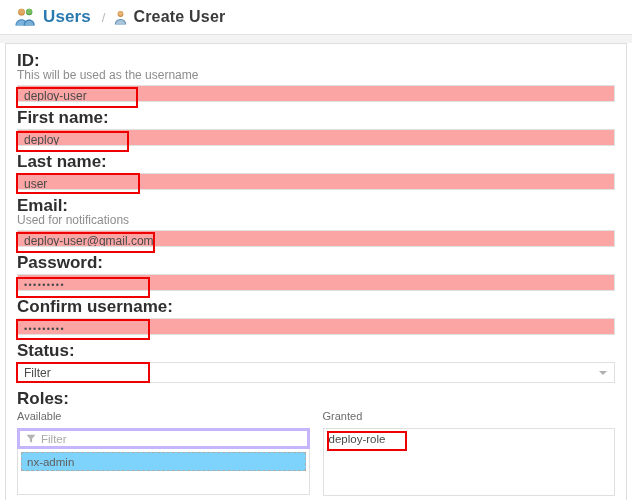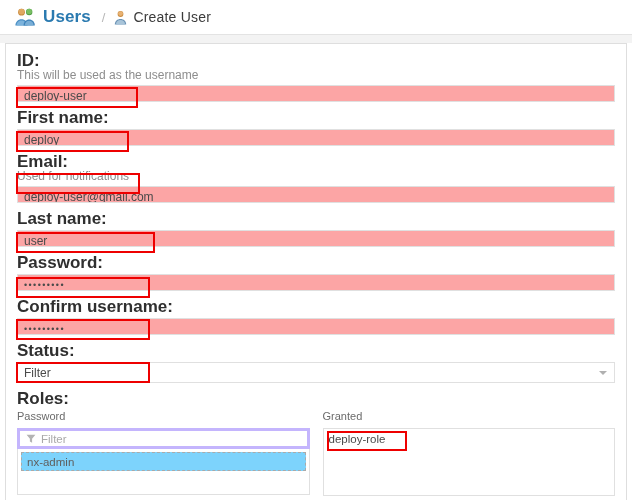--- a/index.html
+++ b/index.html
@@ -39,22 +39,22 @@
     color: #2a7ab0;
     margin-left: 7px;
     letter-spacing: .1px;
   }
   .crumb-sep {
     color: #b8b8b8;
     font-size: 13px;
     margin: 0 9px 0 11px;
   }
   .crumb-create-label {
-    font-size: 14px;
-    font-weight: normal;
+    font-size: 16px;
+    font-weight: bold;
     color: #3b3b3b;
     margin-left: 6px;
     letter-spacing: .2px;
   }
 
   .header-rule {
     height: 1px;
     background: #e3e3e3;
   }
   .header-gap {
@@ -265,28 +265,28 @@
       <div class="field-help">This will be used as the username</div>
       <div class="text-input">deploy-user</div>
     </div>
 
     <div class="field">
       <div class="field-label">First name:</div>
       <div class="text-input">deploy</div>
     </div>
 
     <div class="field">
+      <div class="field-label">Last name:</div>
+      <div class="text-input">user</div>
+    </div>
+
+    <div class="field">
       <div class="field-label tight">Email:</div>
       <div class="field-help">Used for notifications</div>
       <div class="text-input">deploy-user@gmail.com</div>
-    </div>
-
-    <div class="field">
-      <div class="field-label">Last name:</div>
-      <div class="text-input">user</div>
     </div>
 
     <div class="field">
       <div class="field-label">Password:</div>
       <div class="text-input masked">•••••••••</div>
     </div>
 
     <div class="field">
       <div class="field-label">Confirm username:</div>
       <div class="text-input masked">•••••••••</div>
@@ -299,21 +299,21 @@
         <span class="select-arrow"></span>
       </div>
     </div>
 
     <div class="field">
       <div class="field-label">Roles:</div>
 
       <div class="roles-cols">
 
         <div class="roles-col">
-          <div class="roles-col-title">Password</div>
+          <div class="roles-col-title">Available</div>
           <div class="filter-input">
             <svg class="filter-icon" width="10" height="10" viewBox="0 0 10 10">
               <path d="M0.6 0.8h8.8L6.1 4.7v4.1L3.9 7.6V4.7z" fill="#b3b3b3"></path>
             </svg>
             <span class="filter-placeholder">Filter</span>
           </div>
           <div class="list-box">
             <div class="list-item-dashed">nx-admin</div>
           </div>
         </div>

